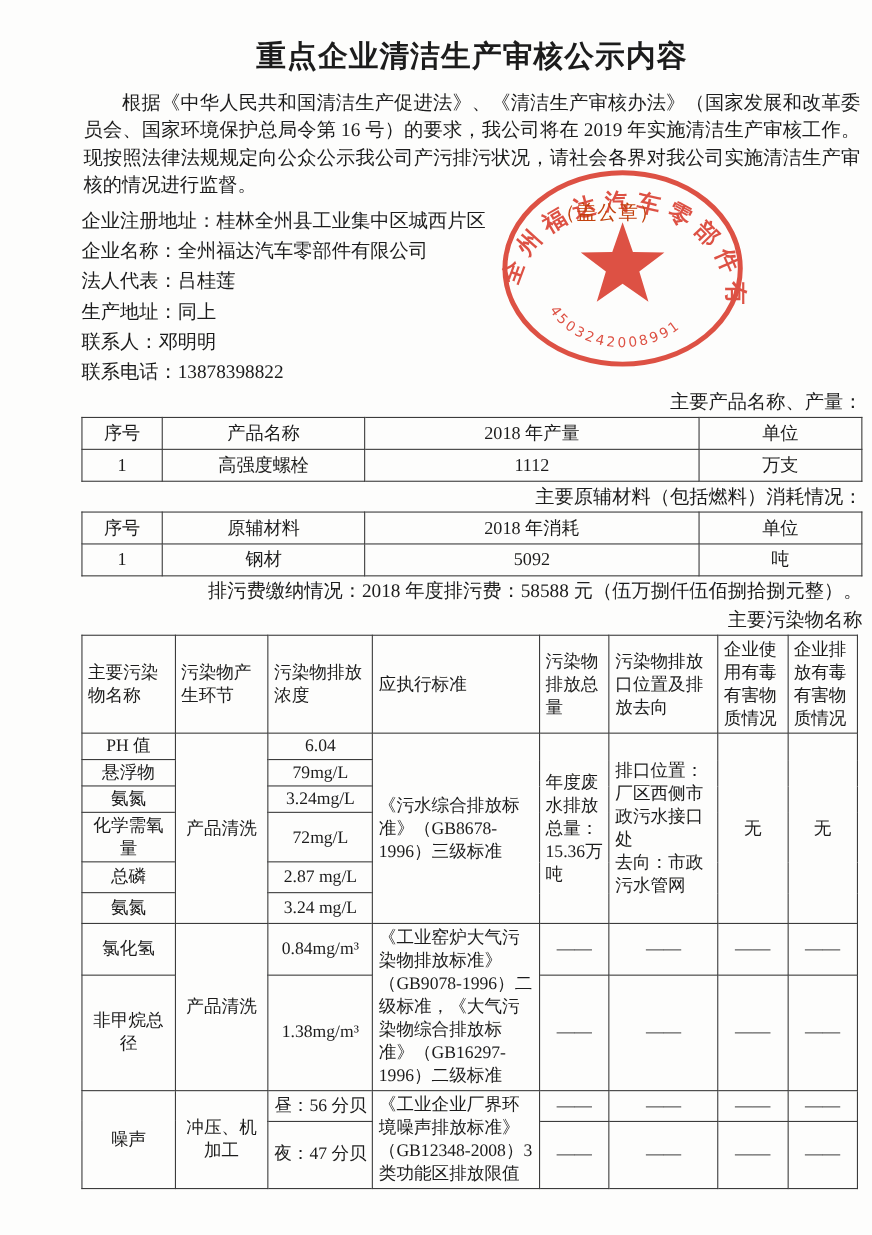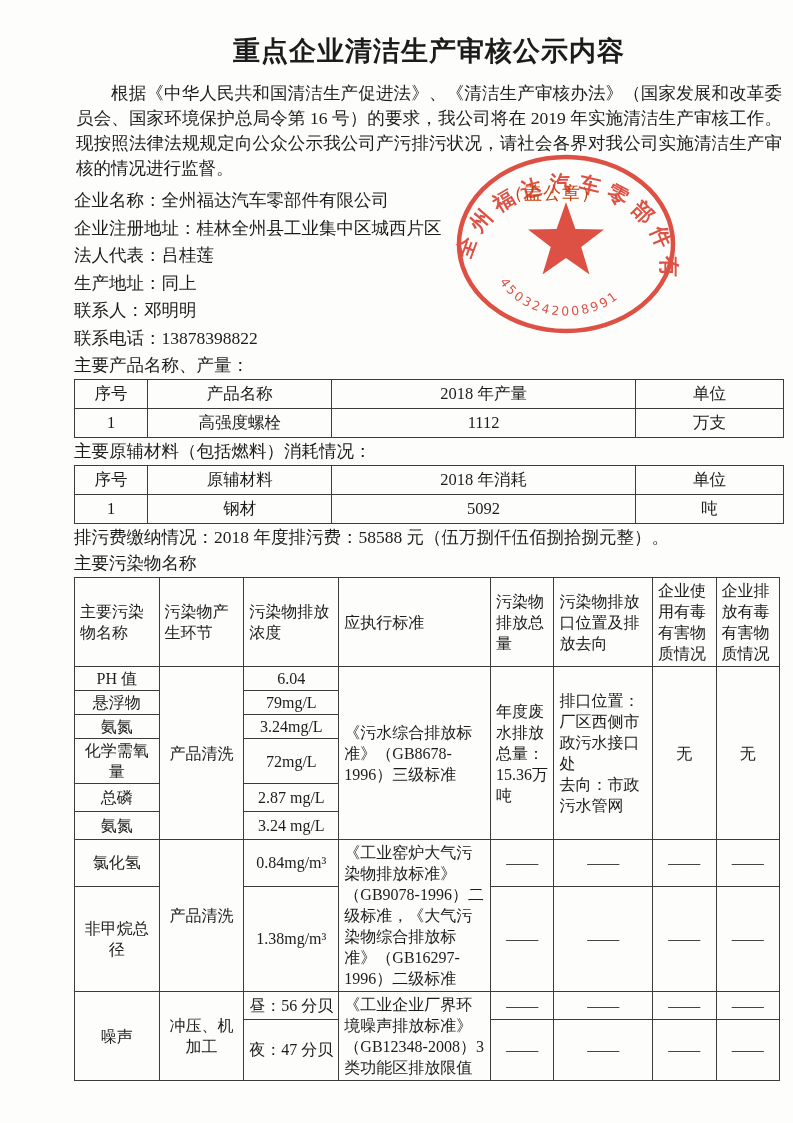--- a/index.html
+++ b/index.html
@@ -31,20 +31,21 @@
   }
   .info-line{
     font-size:17.5px;
     line-height:27.5px;
     white-space:nowrap;
   }
   .section-heading{
     font-size:17.5px;
     line-height:24px;
     margin:1px 0 2px 0;
+    text-align:right;
   }
   table{
     border-collapse:collapse;
     table-layout:fixed;
     width:710px;
     font-size:16.5px;
   }
   td,th{
     border:1px solid #3c3c3c;
     font-weight:normal;
@@ -121,22 +122,22 @@
     </g>
   </svg>
   <div class="stamp-caption">（盖公章）</div>
 
   <div class="content">
 
     <div class="doc-title">重点企业清洁生产审核公示内容</div>
 
     <div class="intro">根据《中华人民共和国清洁生产促进法》、《清洁生产审核办法》（国家发展和改革委员会、国家环境保护总局令第 16 号）的要求，我公司将在 2019 年实施清洁生产审核工作。现按照法律法规规定向公众公示我公司产污排污状况，请社会各界对我公司实施清洁生产审核的情况进行监督。</div>
 
+    <div class="info-line">企业注册地址：桂林全州县工业集中区城西片区</div>
     <div class="info-line">企业名称：全州福达汽车零部件有限公司</div>
-    <div class="info-line">企业注册地址：桂林全州县工业集中区城西片区</div>
     <div class="info-line">法人代表：吕桂莲</div>
     <div class="info-line">生产地址：同上</div>
     <div class="info-line">联系人：邓明明</div>
     <div class="info-line">联系电话：13878398822</div>
 
     <div class="section-heading">主要产品名称、产量：</div>
     <table class="simple-table">
       <colgroup>
           <col class="c1">
           <col class="c2">

